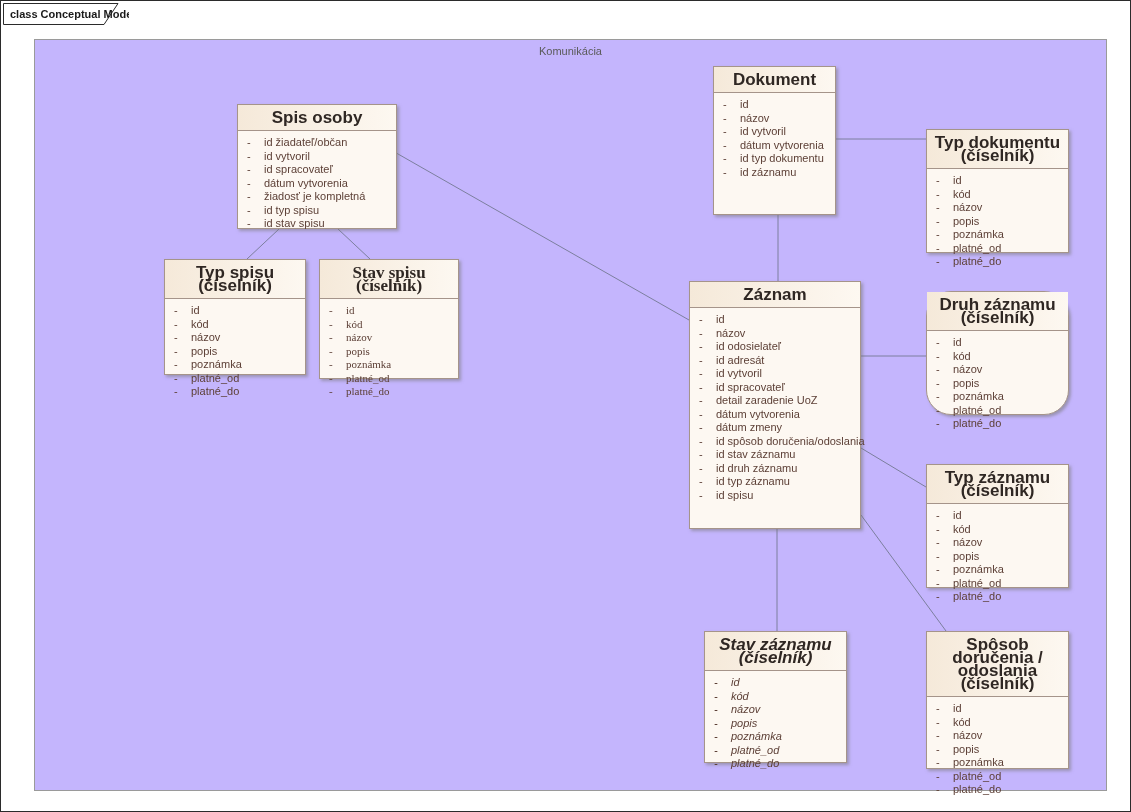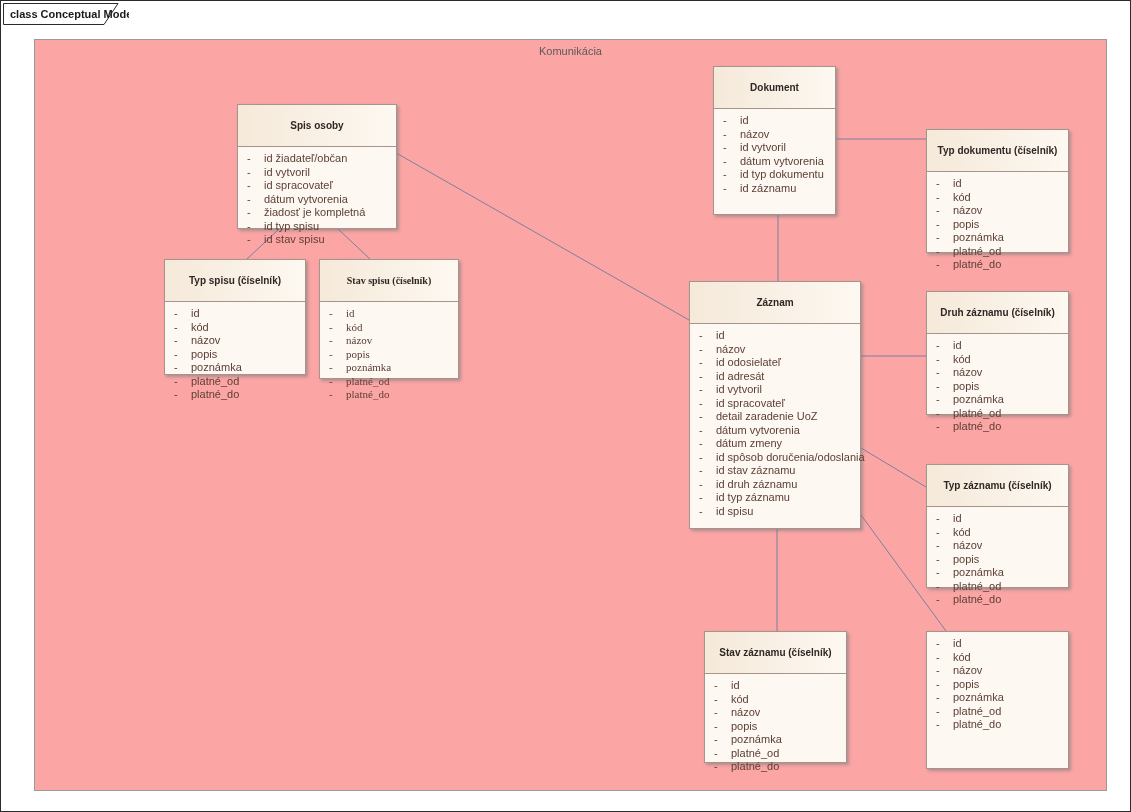--- a/index.html
+++ b/index.html
@@ -18,21 +18,21 @@
     left: 2px;
     top: 2px;
     z-index: 5;
   }
   #frame {
     position: absolute;
     left: 33px;
     top: 38px;
     width: 1073px;
     height: 752px;
-    background: #fca5a5;
+    background: #c4b5fd;
     border: 1px solid #9a9a9a;
     z-index: 0;
     text-decoration: underline;
   }
   #frame-label {
     position: absolute;
     top: 5px;
     left: 0;
     width: 100%;
     text-align: center;
@@ -53,24 +53,24 @@
     border: 1px solid #a5948a;
     box-shadow: 2px 2px 3px rgba(120,120,120,0.55);
     z-index: 2;
   }
   .entity-header {
     display: flex;
     flex-direction: column;
     justify-content: center;
     align-items: center;
     min-height: 24px;
-    padding: 14px 2px;
+    padding: 6px 2px;
     background: linear-gradient(to right, #f5e9d9, #fdf8f1);
     border-bottom: 1px solid #a5948a;
-    font-size: 10px;
+    font-size: 17px;
     font-weight: bold;
     color: #2f2723;
     text-align: center;
     line-height: 13px;
   }
   .entity-body {
     padding: 5px 3px 0 9px;
   }
   .attr {
     display: flex;
@@ -338,21 +338,21 @@
           <div class="attr">
             <span class="dash">-</span>
             <span>id typ záznamu</span>
           </div>
           <div class="attr">
             <span class="dash">-</span>
             <span>id spisu</span>
           </div>
         </div>
       </div>
-      <div class="entity" style="left: 925px; top: 290px; width: 143px; height: 124px;">
+      <div class="entity" style="left: 925px; top: 290px; width: 143px; height: 124px; border-radius: 25px;">
         <div class="entity-header">
           <div>Druh záznamu (číselník)</div>
         </div>
         <div class="entity-body">
           <div class="attr">
             <span class="dash">-</span>
             <span>id</span>
           </div>
           <div class="attr">
             <span class="dash">-</span>
@@ -408,21 +408,21 @@
           <div class="attr">
             <span class="dash">-</span>
             <span>platné_od</span>
           </div>
           <div class="attr">
             <span class="dash">-</span>
             <span>platné_do</span>
           </div>
         </div>
       </div>
-      <div class="entity" style="left: 703px; top: 630px; width: 143px; height: 132px;">
+      <div class="entity" style="left: 703px; top: 630px; width: 143px; height: 132px; font-style: italic;">
         <div class="entity-header">
           <div>Stav záznamu (číselník)</div>
         </div>
         <div class="entity-body">
           <div class="attr">
             <span class="dash">-</span>
             <span>id</span>
           </div>
           <div class="attr">
             <span class="dash">-</span>
@@ -444,20 +444,24 @@
             <span class="dash">-</span>
             <span>platné_od</span>
           </div>
           <div class="attr">
             <span class="dash">-</span>
             <span>platné_do</span>
           </div>
         </div>
       </div>
       <div class="entity" style="left: 925px; top: 630px; width: 143px; height: 138px;">
+        <div class="entity-header">
+          <div>Spôsob doručenia / odoslania</div>
+          <div>(číselník)</div>
+        </div>
         <div class="entity-body">
           <div class="attr">
             <span class="dash">-</span>
             <span>id</span>
           </div>
           <div class="attr">
             <span class="dash">-</span>
             <span>kód</span>
           </div>
           <div class="attr">

